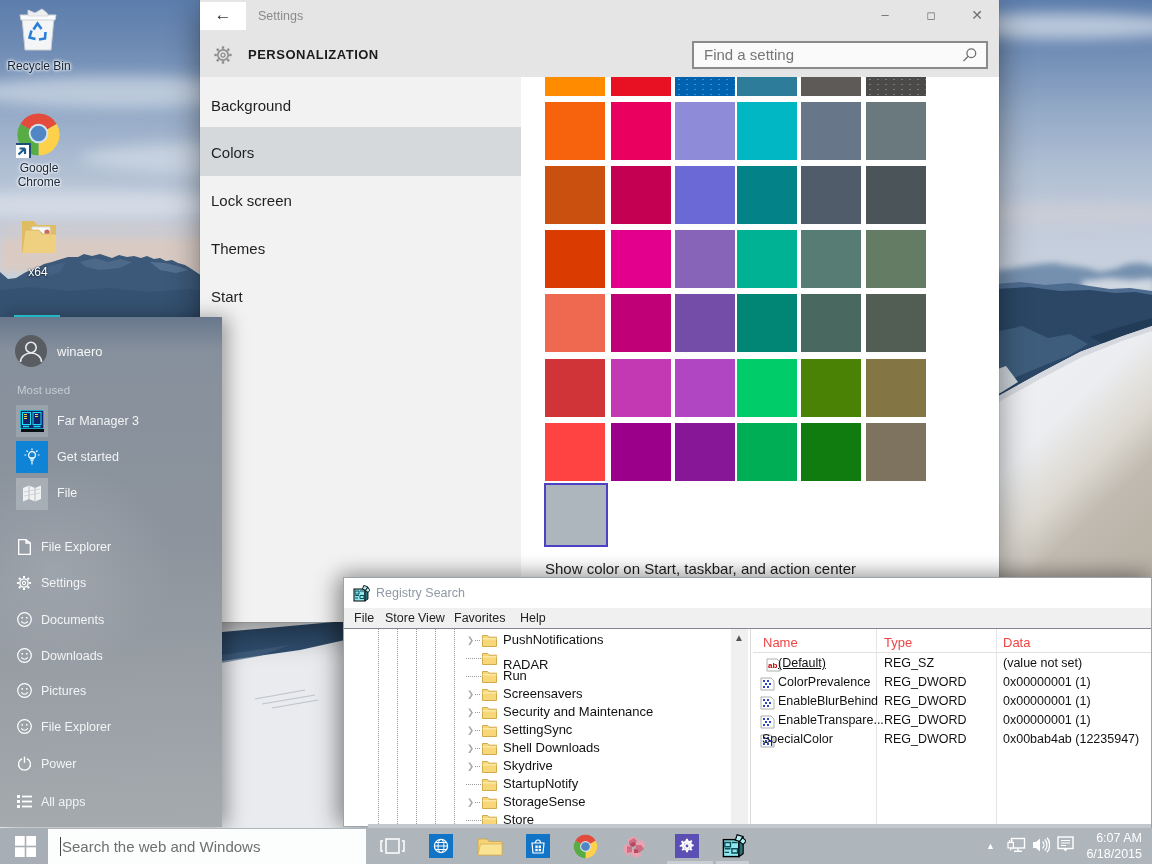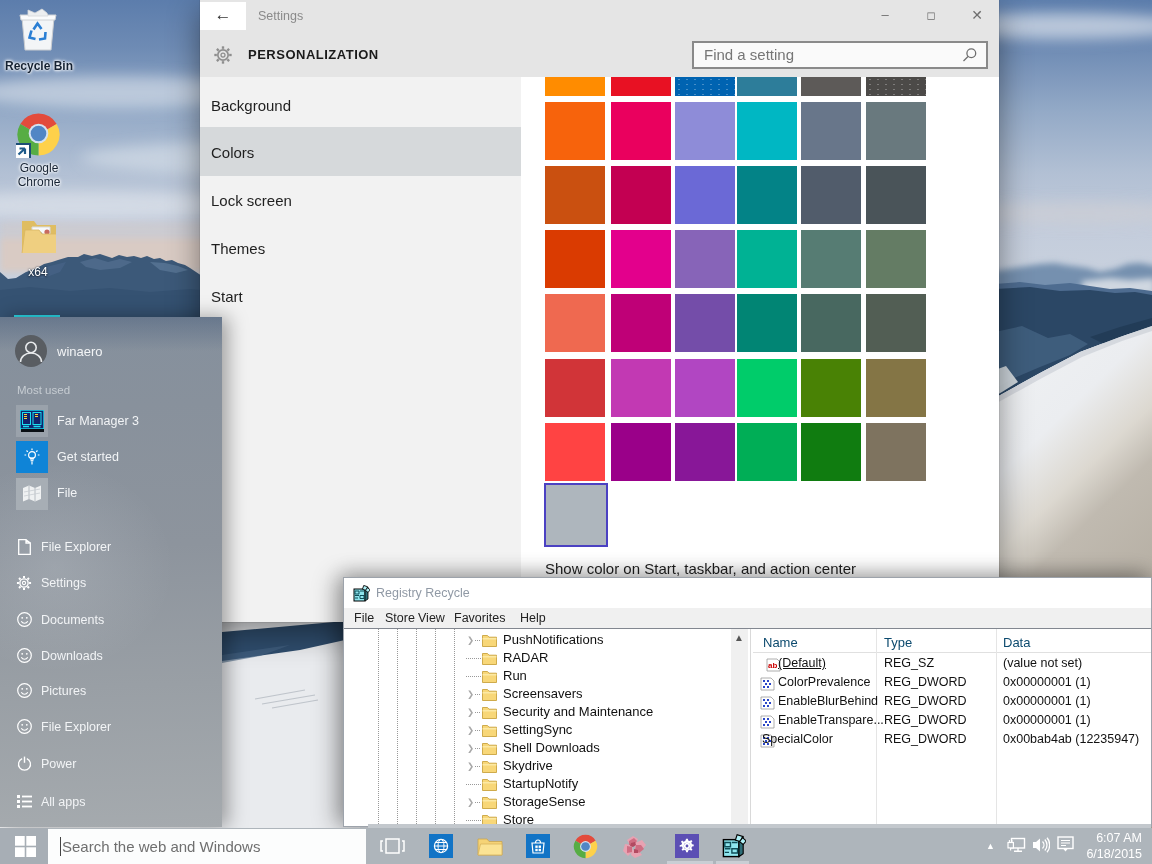--- a/index.html
+++ b/index.html
@@ -43,21 +43,21 @@
   #regtitle{left:32px;top:8px;font-size:12.5px;color:#9099a5;}
   #regmenu{left:0;top:30px;width:807px;height:20px;background:#f0f0f0;}
   .rm{position:absolute;top:3px;font-size:12.5px;color:#222;}
   #regbody{left:0;top:50px;width:807px;height:196px;background:#fff;border-top:1px solid #828790;box-sizing:border-box;}
   .dotv{position:absolute;width:1px;top:0;height:196px;
         background-image:linear-gradient(to bottom,#999 1px,transparent 1px);background-size:1px 2px;}
   .treerow{position:absolute;font-size:13px;color:#111;white-space:nowrap;}
   .chev{position:absolute;color:#a8a8a8;font-size:8.5px;}
   #vscroll{left:387px;top:0;width:17px;height:196px;background:#f0f0f0;}
   #rpane{left:409px;top:0;width:398px;height:196px;}
-  .rphead{position:absolute;top:6px;font-size:13px;color:#0c4a6e;}
+  .rphead{position:absolute;top:6px;font-size:13px;color:#ef4444;}
   .regrow{position:absolute;font-size:12.5px;color:#111;white-space:nowrap;}
   .colline{position:absolute;top:0;width:1px;height:196px;background:#e5e5e5;}
   #hscroll{left:24px;top:246px;width:783px;height:4px;background:#c3c8cd;}
   
   #taskbar{left:0;top:828px;width:1152px;height:36px;background:#aeb5bb;}
   #searchbox{left:48px;top:1px;width:318px;height:35px;background:#fcfdfd;}
   #searchbox span{position:absolute;left:14px;top:9px;font-size:15px;color:#6f6f6f;}
   .tray{position:absolute;color:#fff;}
   #clock{right:10px;top:2px;text-align:right;font-size:12.5px;color:#fff;line-height:16px;}
   .indbar{position:absolute;top:33px;height:3px;background:#c9ced4;}
@@ -148,21 +148,21 @@
   <svg class="abs" style="left:18px;top:8px" width="40" height="46" viewBox="0 0 40 46">
     <path d="M4,10 L36,10 33,42 7,42 Z" fill="#f3f5f7" stroke="#c9ccd0" stroke-width="1"></path>
     <path d="M2,7 L38,7 37,12 3,12 Z" fill="#fafbfc" stroke="#cfd2d6" stroke-width="1"></path>
     <path d="M10,2 L17,5 24,1 29,5 30,8 10,8 Z" fill="#eceef0" stroke="#d5d8db" stroke-width=".8"></path>
     <g fill="none" stroke="#2b7fd4" stroke-width="2.6">
       <path d="M15.5,21.5 L19.5,15.5 23.5,21"></path>
       <path d="M13.5,22.5 L11.5,29.5 17.5,31"></path>
       <path d="M21,31.5 L27,30.5 27.5,24"></path>
     </g>
   </svg>
-  <div class="dlabel" style="left:0px;top:59px;width:78px;font-weight:bold;">Recycle Bin</div>
+  <div class="dlabel" style="left:0px;top:59px;width:78px;">Recycle Bin</div>
   <svg class="abs" style="left:16px;top:112px" width="45" height="46" viewBox="0 0 45 46">
     <path d="M4.31,12 A21,21 0 0 1 40.69,12 L22.5,22.5 Z" fill="#e34b3c"></path>
     <path d="M40.69,12 A21,21 0 0 1 22.5,43.5 L22.5,22.5 Z" fill="#fed14a"></path>
     <path d="M22.5,43.5 A21,21 0 0 1 4.31,12 L22.5,22.5 Z" fill="#57ad44"></path>
     <circle cx="22.5" cy="21.5" r="9.8" fill="#d4e2f1"></circle>
     <circle cx="22.5" cy="21.5" r="7.8" fill="#5186c5"></circle>
     <rect x="-1" y="32" width="15" height="15" fill="#fff" stroke="#1c4d75" stroke-width="2"></rect>
     <path d="M2.5,42.5 L9,36.5 M9,36.5 l-5.5,0 m5.5,0 l0,5.5" stroke="#1d5a8a" stroke-width="2.2" fill="none"></path>
   </svg>
   <div class="dlabel" style="left:0px;top:161px;width:78px;">Google<br>Chrome</div>
@@ -372,21 +372,21 @@
 </div>
 
 <div id="regedit" class="abs">
   <svg class="abs" style="left:9px;top:7px" width="17" height="17" viewBox="0 0 17 17">
     <rect x="1" y="4" width="11" height="12" fill="#8ee6ee" stroke="#000" stroke-width="1"></rect>
     <path d="M12,4 l3,-2 0,12 -3,2 Z" fill="#2e6e78" stroke="#000" stroke-width=".8"></path>
     <rect x="10" y="1" width="4" height="4" fill="#aef0f6" stroke="#000" stroke-width=".8" transform="rotate(18 12 3)"></rect>
     <rect x="13.2" y="3.5" width="3.4" height="3.4" fill="#aef0f6" stroke="#000" stroke-width=".8" transform="rotate(40 15 5)"></rect>
     <path d="M2,6 h4 v3 h-4 Z M7,6 h4 M2,10.5 h4 M7,10.5 h4 v3 h-4 Z M2,13 h3" stroke="#0f4e58" stroke-width="1" fill="none"></path>
   </svg>
-  <div id="regtitle" class="abs">Registry Recycle</div>
+  <div id="regtitle" class="abs">Registry Search</div>
   <div id="regmenu" class="abs">
     <div class="rm" style="left:10px;">File</div>
     <div class="rm" style="left:41px;">Store</div>
     <div class="rm" style="left:74px;">View</div>
     <div class="rm" style="left:110px;">Favorites</div>
     <div class="rm" style="left:176px;">Help</div>
   </div>
   <div id="regbody" class="abs">
     <div class="dotv" style="left:34px"></div>
     <div class="dotv" style="left:53px"></div>
@@ -399,21 +399,21 @@
         <div class="abs" style="left: 138px; top: 4px;"><svg width="15" height="13" viewBox="0 0 15 13">
             <path d="M.5,1.5 L5.5,1.5 7,3.2 14.5,3.2 14.5,12.5 .5,12.5 Z" fill="#f8d778" stroke="#c9a43f" stroke-width=".9"></path>
             <path d="M.5,4.8 L14.5,4.8" stroke="#fdeeb0" stroke-width="1.2"></path>
           </svg></div>
         <div class="treerow" style="left: 159px; top: 3px;">PushNotifications</div>
         <div class="abs" style="left: 122px; top: 29px; width: 15px; height: 1px; background-image: linear-gradient(to right, rgb(153, 153, 153) 1px, transparent 1px); background-size: 2px 1px;"></div>
         <div class="abs" style="left: 138px; top: 22px;"><svg width="15" height="13" viewBox="0 0 15 13">
             <path d="M.5,1.5 L5.5,1.5 7,3.2 14.5,3.2 14.5,12.5 .5,12.5 Z" fill="#f8d778" stroke="#c9a43f" stroke-width=".9"></path>
             <path d="M.5,4.8 L14.5,4.8" stroke="#fdeeb0" stroke-width="1.2"></path>
           </svg></div>
-        <div class="treerow" style="left: 159px; top: 21px;">RADAR</div>
+        <div class="treerow" style="left: 159px; top: 28px;">RADAR</div>
         <div class="abs" style="left: 122px; top: 47px; width: 15px; height: 1px; background-image: linear-gradient(to right, rgb(153, 153, 153) 1px, transparent 1px); background-size: 2px 1px;"></div>
         <div class="abs" style="left: 138px; top: 40px;"><svg width="15" height="13" viewBox="0 0 15 13">
             <path d="M.5,1.5 L5.5,1.5 7,3.2 14.5,3.2 14.5,12.5 .5,12.5 Z" fill="#f8d778" stroke="#c9a43f" stroke-width=".9"></path>
             <path d="M.5,4.8 L14.5,4.8" stroke="#fdeeb0" stroke-width="1.2"></path>
           </svg></div>
         <div class="treerow" style="left: 159px; top: 39px;">Run</div>
         <div class="chev" style="left: 123px; top: 60px;">❯</div>
         <div class="abs" style="left: 131px; top: 65px; width: 6px; height: 1px; background-image: linear-gradient(to right, rgb(153, 153, 153) 1px, transparent 1px); background-size: 2px 1px;"></div>
         <div class="abs" style="left: 138px; top: 58px;"><svg width="15" height="13" viewBox="0 0 15 13">
             <path d="M.5,1.5 L5.5,1.5 7,3.2 14.5,3.2 14.5,12.5 .5,12.5 Z" fill="#f8d778" stroke="#c9a43f" stroke-width=".9"></path>

